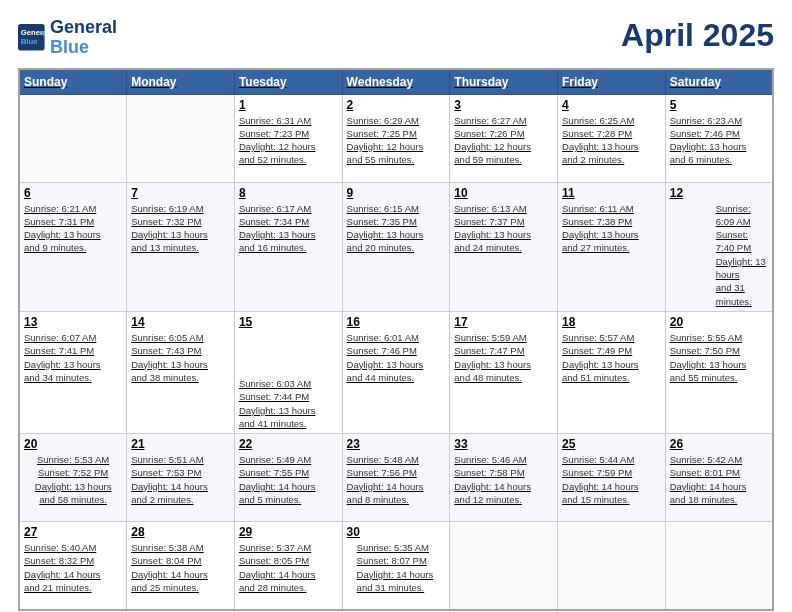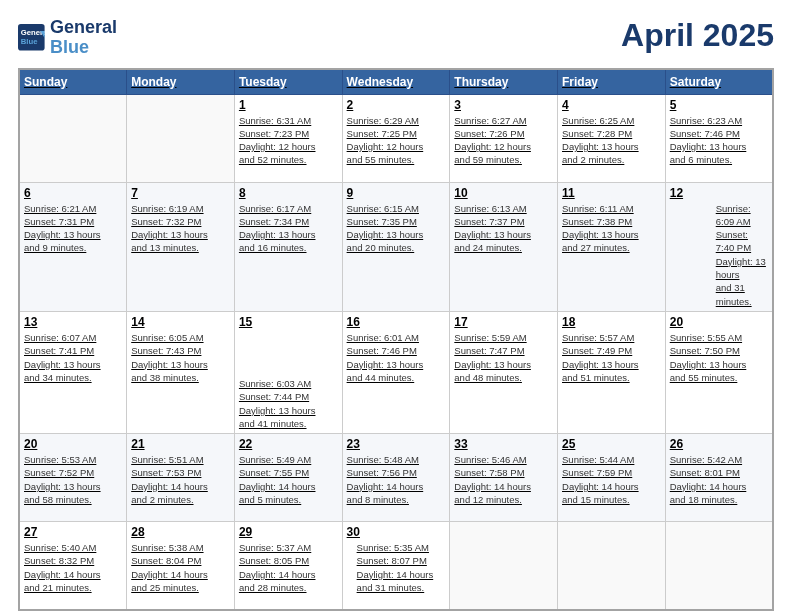--- a/index.html
+++ b/index.html
@@ -272,21 +272,21 @@
             <span class="day-num">20</span>
             <div class="day-info" style="white-space: pre-line;">Sunrise: 5:55 AM
 Sunset: 7:50 PM
 Daylight: 13 hours
 and 55 minutes.</div>
           </td>
         </tr>
         <tr class="row-alt">
           <td>
             <span class="day-num">20</span>
-            <div class="day-info" style="white-space: pre-line;">Sunrise: 5:53 AM
+            <div class="day-info" style="white-space: pre-line; text-align: center;">Sunrise: 5:53 AM
 Sunset: 7:52 PM
 Daylight: 13 hours
 and 58 minutes.</div>
           </td>
           <td>
             <span class="day-num">21</span>
             <div class="day-info" style="white-space: pre-line;">Sunrise: 5:51 AM
 Sunset: 7:53 PM
 Daylight: 14 hours
 and 2 minutes.</div>

